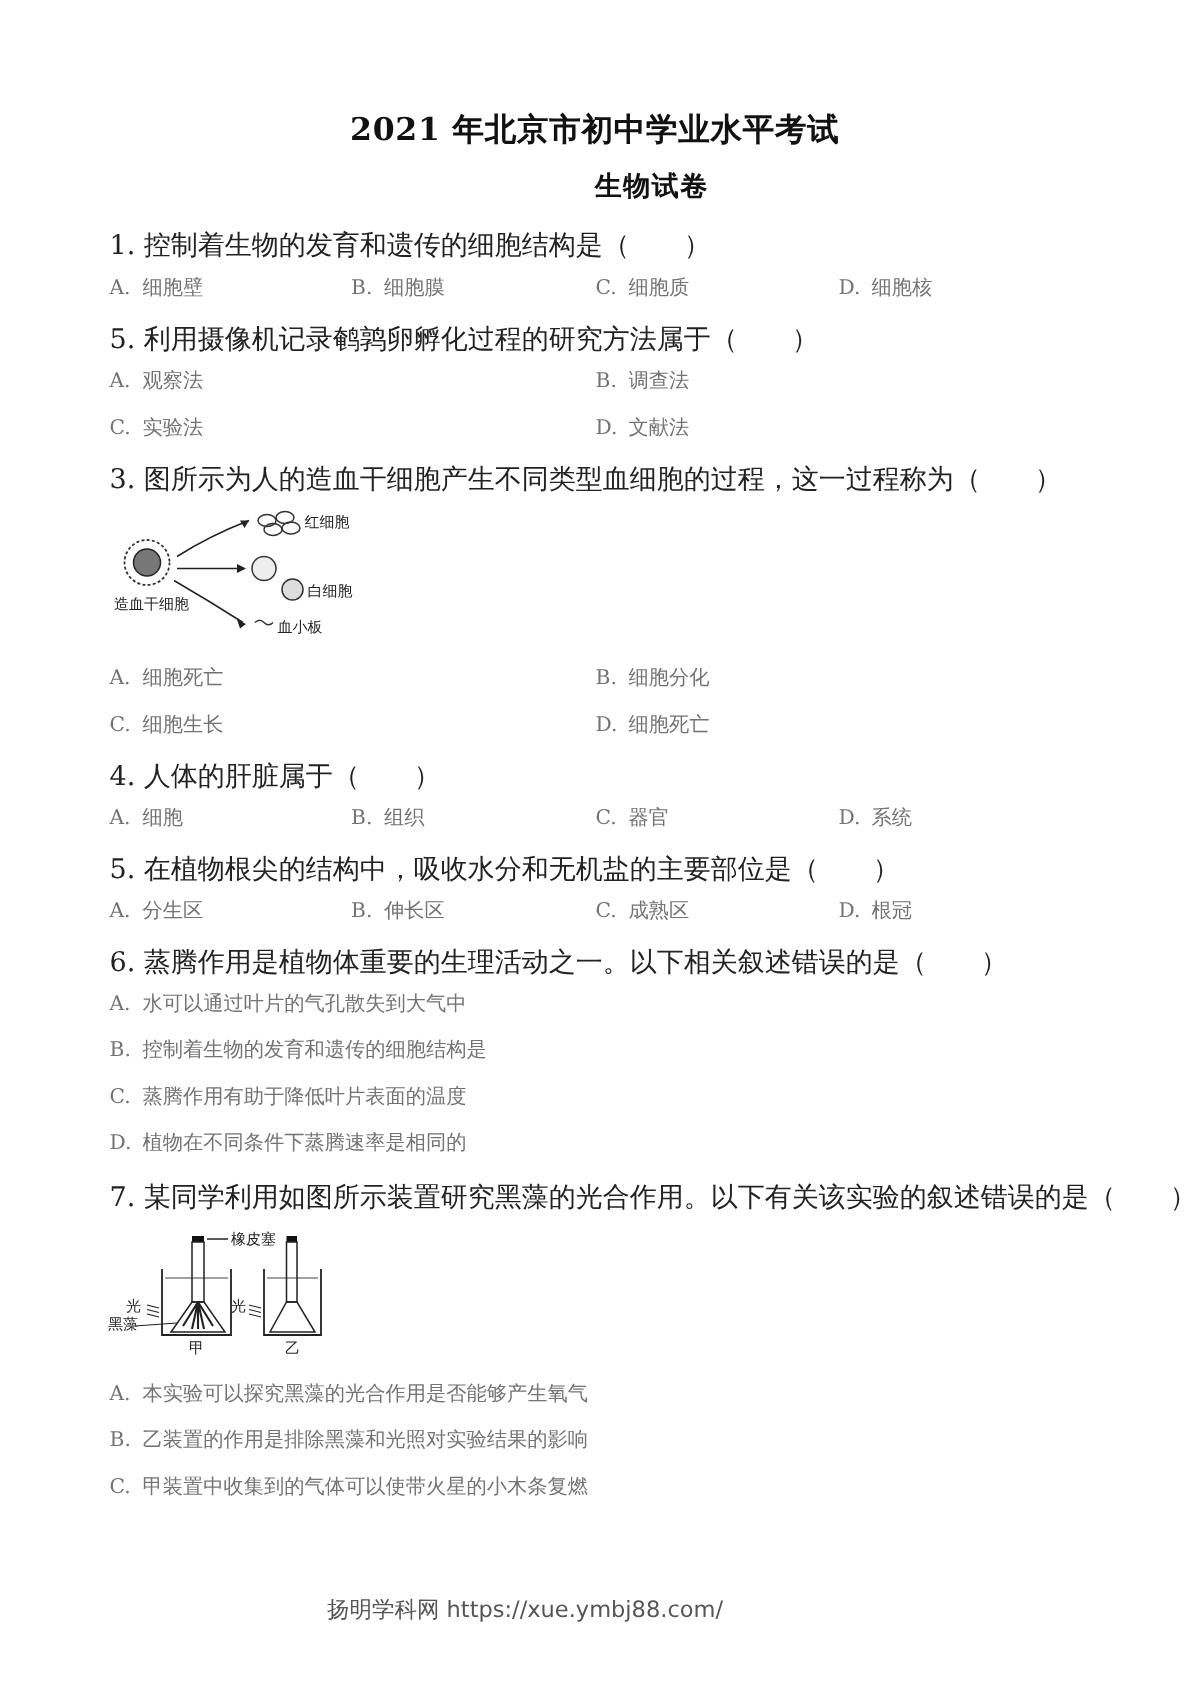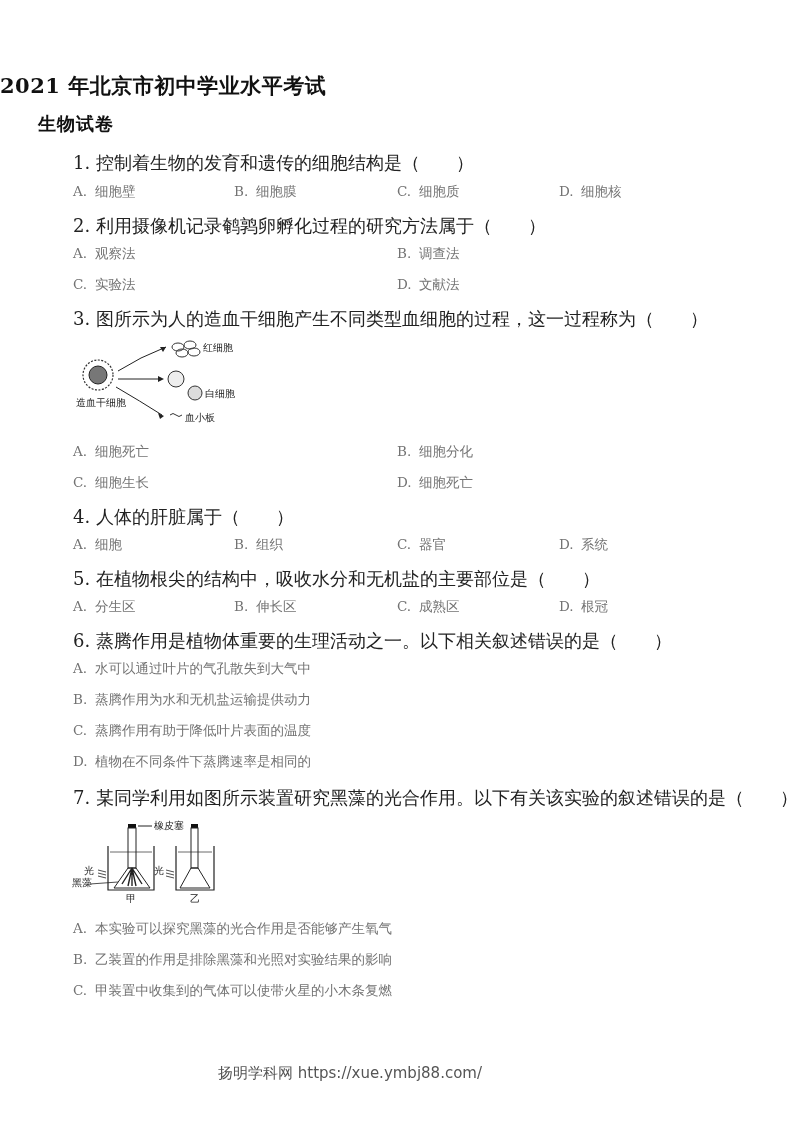--- a/index.html
+++ b/index.html
@@ -1,18 +1,18 @@
 <!DOCTYPE html>
 <html><head>
 <meta charset="utf-8">
 <style>
   html, body { margin: 0; padding: 0; background: #ffffff; }
   body { width: 793px; height: 1122px; position: relative; overflow: hidden;
          font-family: "DejaVu Serif", "Liberation Serif", serif; color: #1a1a1a; }
-  .title { position: absolute; left: 0; width: 793px; text-align: left; font-weight: bold;
+  .title { position: absolute; left: 0; width: 793px; text-align: center; font-weight: bold;
            font-family: "DejaVu Serif", "Liberation Serif", serif; color: #111; }
   .t1 { top: 72px; font-size: 21px; letter-spacing: 0.5px; }
   .t2 { top: 112px; font-size: 18px; letter-spacing: 1px; padding-left: 38px; }
   .line { position: absolute; left: 73px; font-size: 18px; white-space: nowrap; color: #222; }
   .opt { position: absolute; font-size: 13.5px; white-space: nowrap; color: #737373; }
   .opt .k { display: inline-block; width: 22px; }
   .fig { position: absolute; }
   .footer { position: absolute; left: 0; width: 700px; top: 1064px; text-align: center;
             font-family: "DejaVu Sans", "Liberation Sans", sans-serif; font-size: 15px; color: #555; }
   .fig-label { font-family: "DejaVu Sans", sans-serif; font-size: 10px; fill: #222; }
@@ -23,21 +23,21 @@
 <div>
   <div class="title t1">2021 年北京市初中学业水平考试</div>
   <div class="title t2">生物试卷</div>
 
   <div class="line" style="top:151px">1. 控制着生物的发育和遗传的细胞结构是（　　）</div>
   <div class="opt" style="left:73px;top:183px"><span class="k">A.</span><span>细胞壁</span></div>
   <div class="opt" style="left:234px;top:183px"><span class="k">B.</span><span>细胞膜</span></div>
   <div class="opt" style="left:397px;top:183px"><span class="k">C.</span><span>细胞质</span></div>
   <div class="opt" style="left:559px;top:183px"><span class="k">D.</span><span>细胞核</span></div>
 
-  <div class="line" style="top:214px">2. 利用摄像机记录鹌鹑卵孵化过程的研究方法属于（　　）</div>
+  <div class="line" style="top:214px">5. 利用摄像机记录鹌鹑卵孵化过程的研究方法属于（　　）</div>
   <div class="opt" style="left:73px;top:245px"><span class="k">A.</span><span>观察法</span></div>
   <div class="opt" style="left:397px;top:245px"><span class="k">B.</span><span>调查法</span></div>
   <div class="opt" style="left:73px;top:276px"><span class="k">C.</span><span>实验法</span></div>
   <div class="opt" style="left:397px;top:276px"><span class="k">D.</span><span>文献法</span></div>
 
   <div class="line" style="top:307px">3. 图所示为人的造血干细胞产生不同类型血细胞的过程，这一过程称为（　　）</div>
   <svg class="fig" style="left:70px;top:335px" width="180" height="95" viewBox="0 0 180 95">
     <g>
       <circle cx="28" cy="40" r="15" fill="none" stroke="#333" stroke-width="1.2" stroke-dasharray="2 1.5"></circle>
       <circle cx="28" cy="40" r="9" fill="#777" stroke="#222" stroke-width="1"></circle>
@@ -78,21 +78,21 @@
   <div class="opt" style="left:559px;top:536px"><span class="k">D.</span><span>系统</span></div>
 
   <div class="line" style="top:567px">5. 在植物根尖的结构中，吸收水分和无机盐的主要部位是（　　）</div>
   <div class="opt" style="left:73px;top:598px"><span class="k">A.</span><span>分生区</span></div>
   <div class="opt" style="left:234px;top:598px"><span class="k">B.</span><span>伸长区</span></div>
   <div class="opt" style="left:397px;top:598px"><span class="k">C.</span><span>成熟区</span></div>
   <div class="opt" style="left:559px;top:598px"><span class="k">D.</span><span>根冠</span></div>
 
   <div class="line" style="top:629px">6. 蒸腾作用是植物体重要的生理活动之一。以下相关叙述错误的是（　　）</div>
   <div class="opt" style="left:73px;top:660px"><span class="k">A.</span><span>水可以通过叶片的气孔散失到大气中</span></div>
-  <div class="opt" style="left:73px;top:691px"><span class="k">B.</span><span>蒸腾作用为水和无机盐运输提供动力</span></div>
+  <div class="opt" style="left:73px;top:691px"><span class="k">B.</span><span>控制着生物的发育和遗传的细胞结构是</span></div>
   <div class="opt" style="left:73px;top:722px"><span class="k">C.</span><span>蒸腾作用有助于降低叶片表面的温度</span></div>
   <div class="opt" style="left:73px;top:753px"><span class="k">D.</span><span>植物在不同条件下蒸腾速率是相同的</span></div>
 
   <div class="line" style="top:786px">7. 某同学利用如图所示装置研究黑藻的光合作用。以下有关该实验的叙述错误的是（　　）</div>
   <svg class="fig" style="left:70px;top:818px" width="170" height="90" viewBox="0 0 170 90">
 
     <g>
       <polyline points="38,28 38,72 84,72 84,28" fill="none" stroke="#222" stroke-width="1.2"></polyline>
       <line x1="40" y1="34" x2="82" y2="34" stroke="#444" stroke-width="0.8"></line>
       <rect x="58" y="6" width="8" height="4" fill="#111"></rect>

